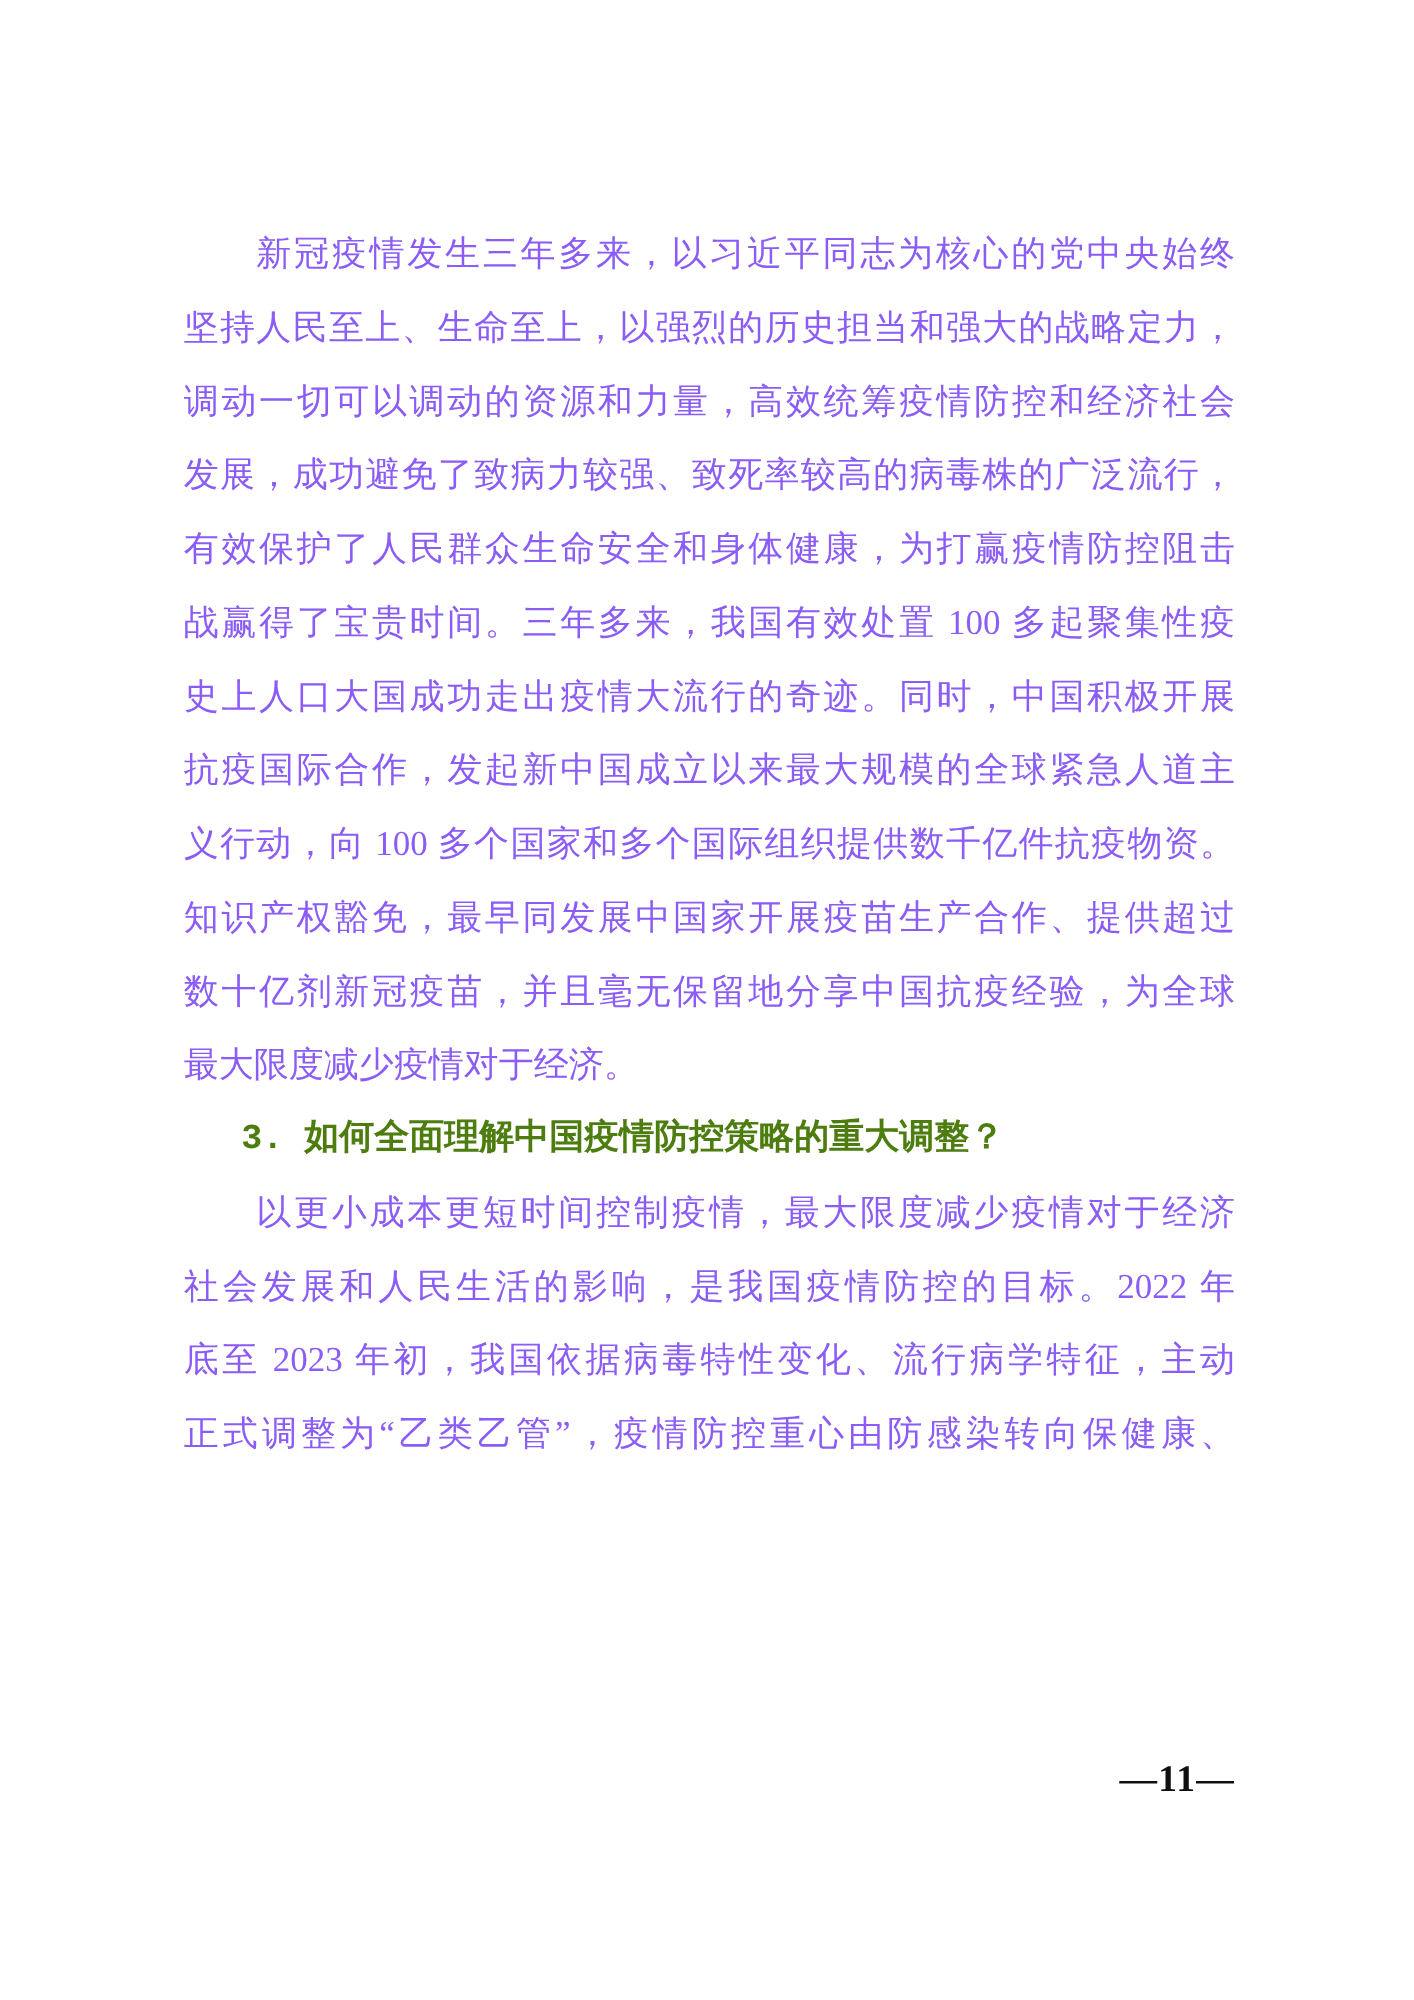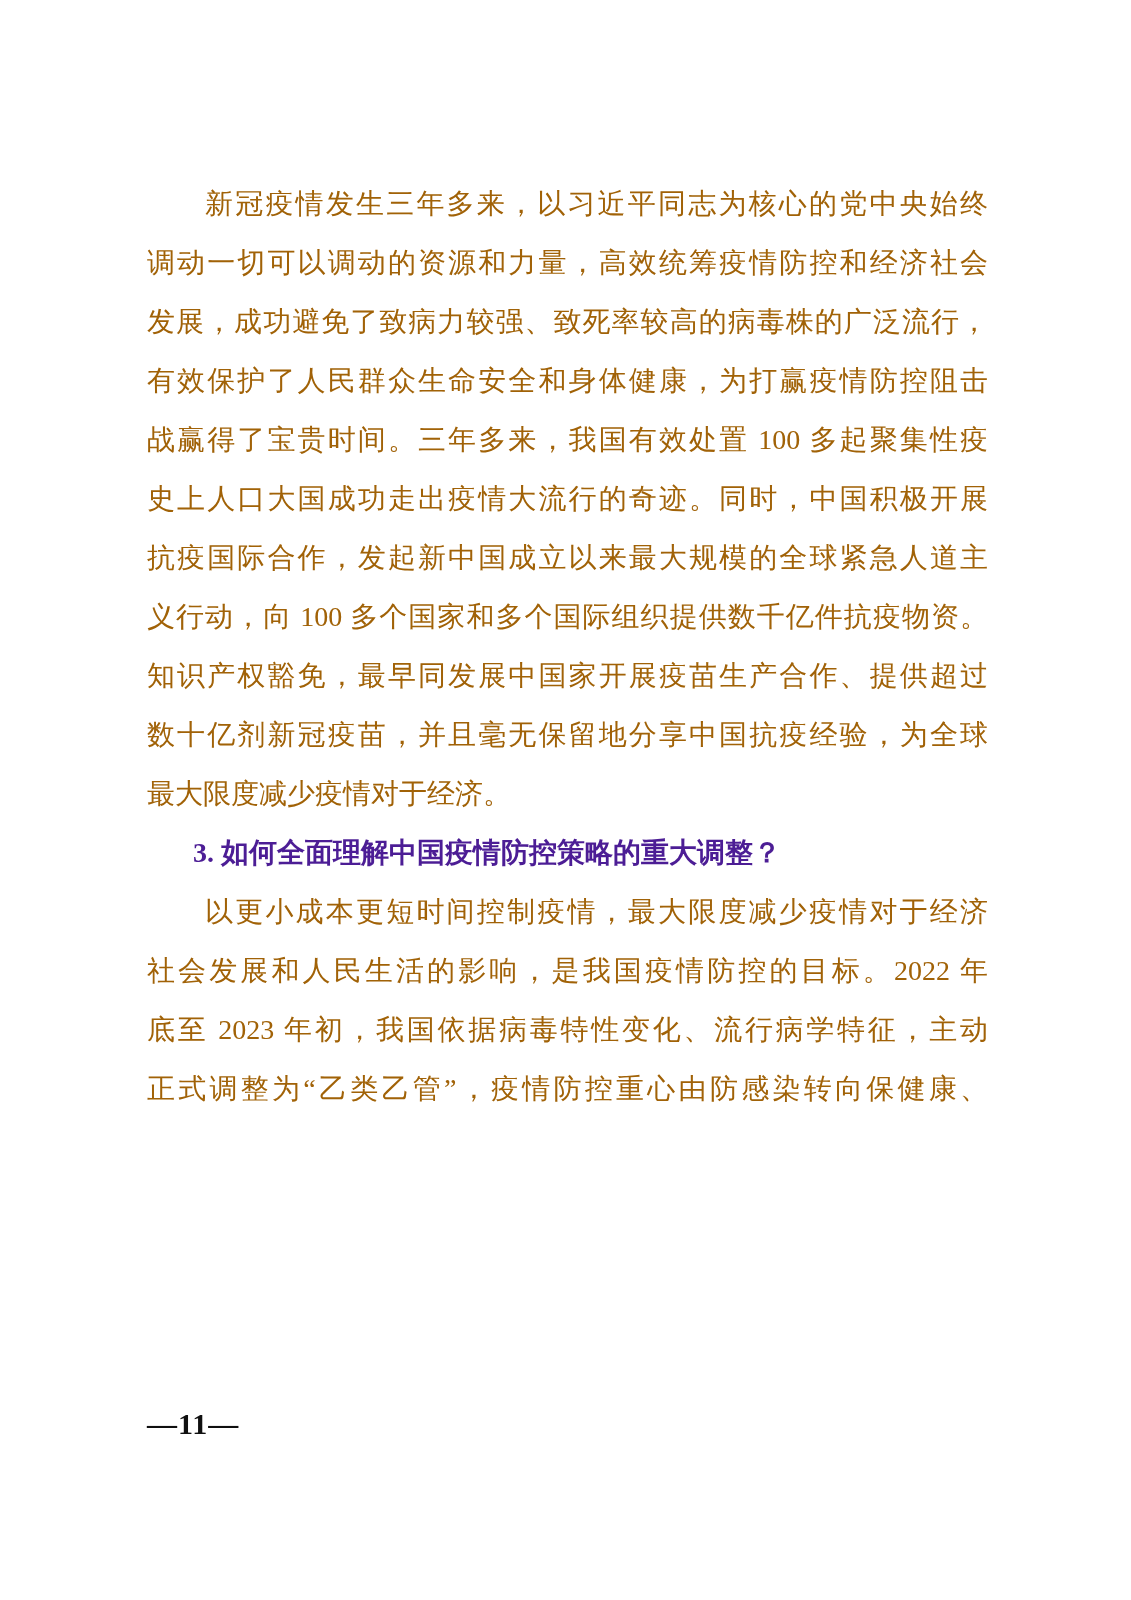--- a/index.html
+++ b/index.html
@@ -16,66 +16,68 @@
     font-family: "Liberation Serif", "DejaVu Serif", serif;
   }
   .content {
     position: absolute;
     left: 147px;
     top: 174px;
     width: 841px;
   }
   .line {
     font-size: 28px;
-    color: #a16207;
+    color: #8b5cf6;
     height: 59px;
     line-height: 59px;
     text-align: justify;
     text-justify: inter-ideograph;
     overflow: hidden;
     white-space: nowrap;
   }
   .line.fill {
     white-space: normal;
     text-align-last: justify;
   }
   .line.nofill {
     text-align-last: left;
   }
   .line.indent {
     padding-left: 58px;
   }
   .line.heading {
     font-weight: 700;
-    color: #4c1d95;
+    color: #4d7c0f;
+    font-family: Liberation Mono, monospace;
   }
   .line.heading.indent {
     padding-left: 46px;
   }
   .page-number {
     position: absolute;
     left: 147px;
     top: 1402px;
     width: 841px;
     height: 44px;
     line-height: 44px;
-    text-align: left;
+    text-align: right;
     font-family: "Liberation Serif", "DejaVu Serif", serif;
     font-weight: 700;
     font-size: 30px;
     color: #101010;
     letter-spacing: 1px;
   }
 </style>
 </head>
 <body>
 
 <div class="page">
   <div class="content">
       <div class="line body indent fill">新冠疫情发生三年多来，以习近平同志为核心的党中央始终</div>
+      <div class="line body fill">坚持人民至上、生命至上，以强烈的历史担当和强大的战略定力，</div>
       <div class="line body fill">调动一切可以调动的资源和力量，高效统筹疫情防控和经济社会</div>
       <div class="line body fill">发展，成功避免了致病力较强、致死率较高的病毒株的广泛流行，</div>
       <div class="line body fill">有效保护了人民群众生命安全和身体健康，为打赢疫情防控阻击</div>
       <div class="line body fill">战赢得了宝贵时间。三年多来，我国有效处置 100 多起聚集性疫</div>
       <div class="line body fill">史上人口大国成功走出疫情大流行的奇迹。同时，中国积极开展</div>
       <div class="line body fill">抗疫国际合作，发起新中国成立以来最大规模的全球紧急人道主</div>
       <div class="line body fill">义行动，向 100 多个国家和多个国际组织提供数千亿件抗疫物资。</div>
       <div class="line body fill">知识产权豁免，最早同发展中国家开展疫苗生产合作、提供超过</div>
       <div class="line body fill">数十亿剂新冠疫苗，并且毫无保留地分享中国抗疫经验，为全球</div>
       <div class="line body nofill">最大限度减少疫情对于经济。</div>

